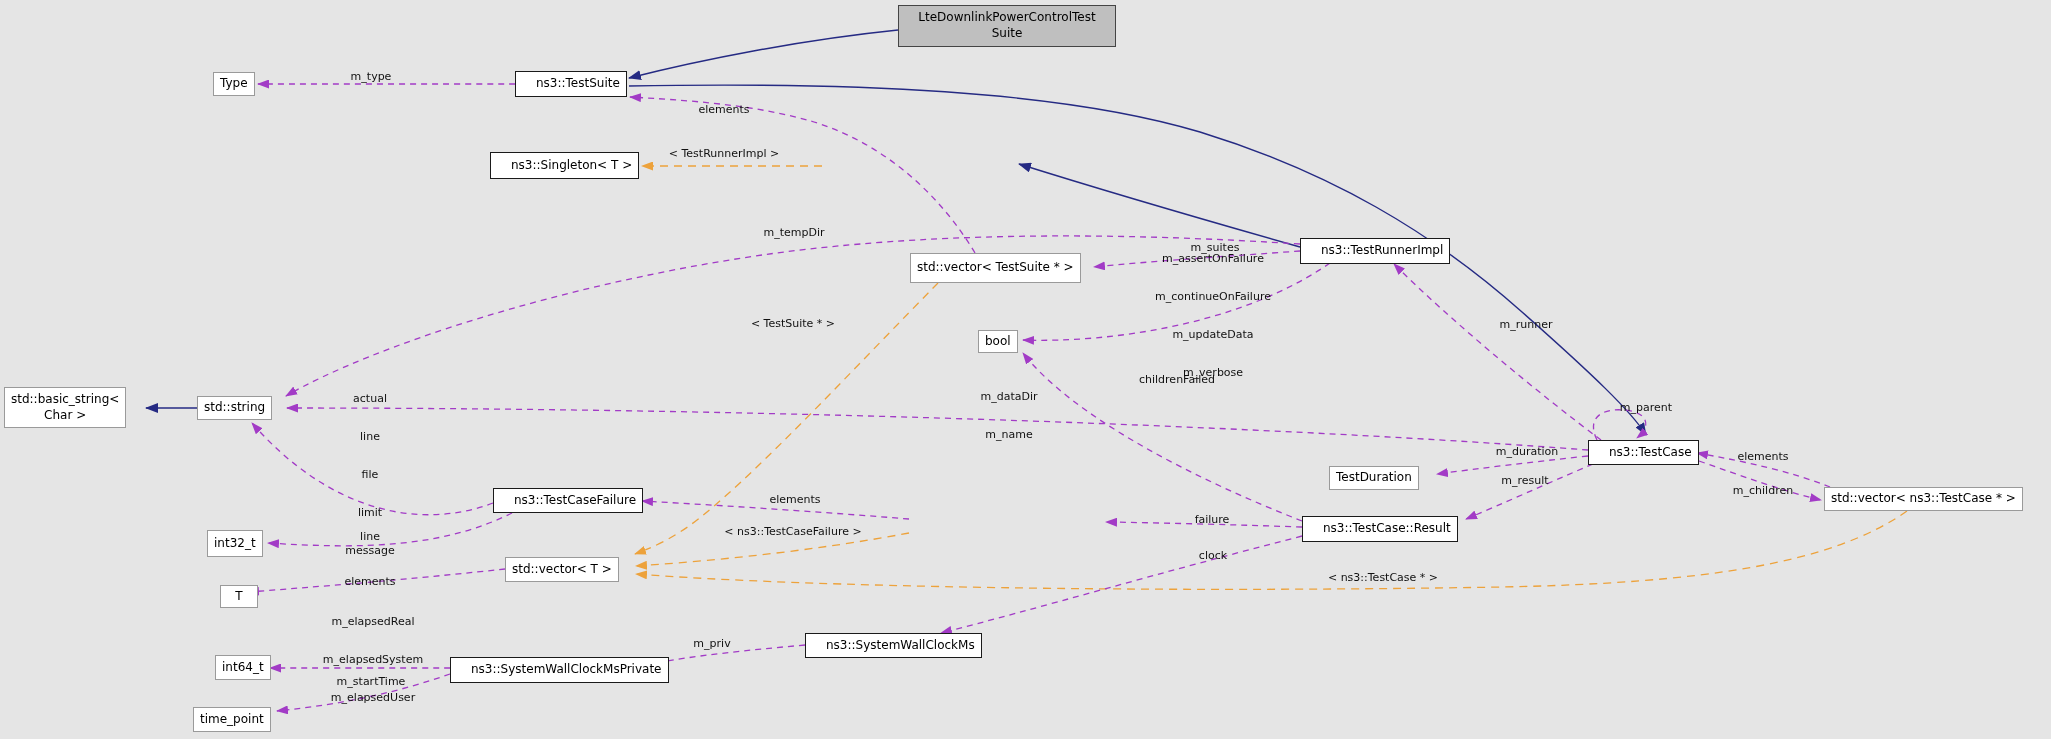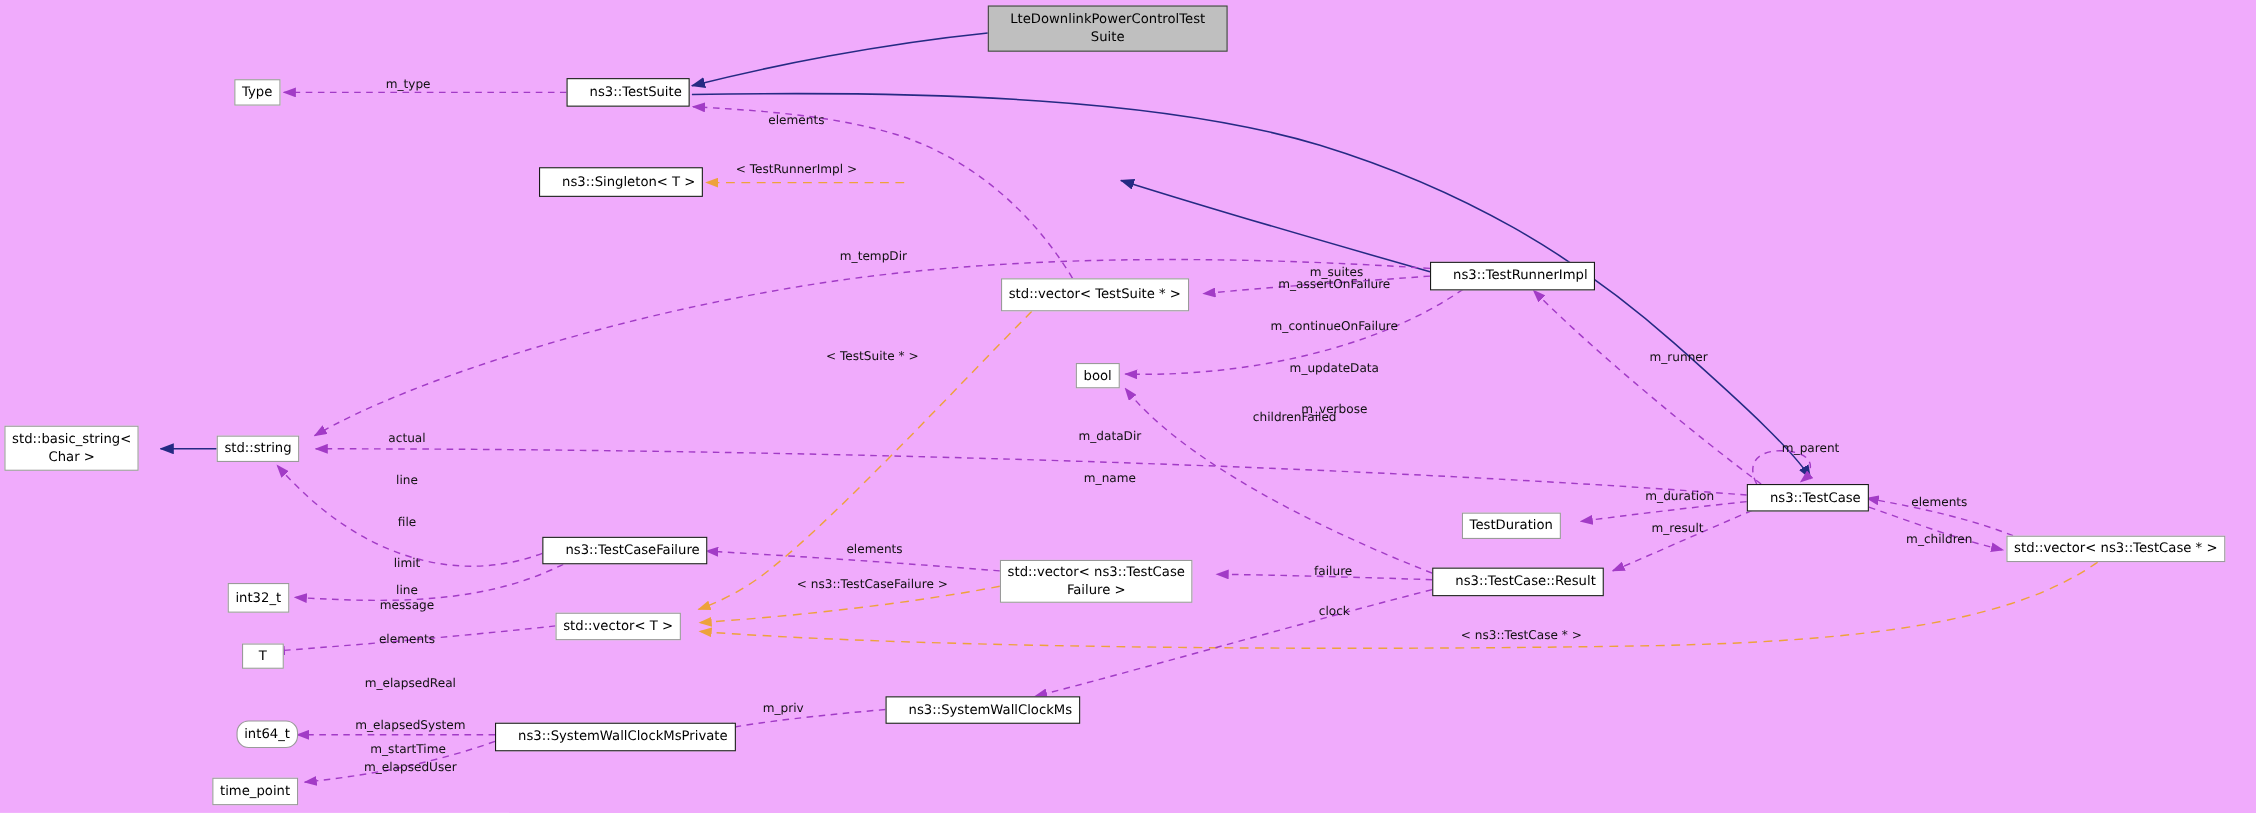--- a/index.html
+++ b/index.html
@@ -1,19 +1,19 @@
 <!DOCTYPE html>
 <html><head>
 <meta charset="utf-8">
 <style>
   html,body{margin:0;padding:0;background:#ffffff;}
   #canvas{
     position:relative;
     width:2051px;height:739px;
-    background:#f0abfc;
+    background:#e5e5e5;
     font-family:"DejaVu Sans", sans-serif;
     overflow:hidden;
   }
   #edges{position:absolute;left:0;top:0;}
   .dep{stroke:#A23BC6;stroke-width:1.3;fill:none;stroke-dasharray:6,5;}
   .tmpl{stroke:#EDA23B;stroke-width:1.3;fill:none;stroke-dasharray:8,6;}
   .inh{stroke:#252A83;stroke-width:1.4;fill:none;}
   .node{
     position:absolute;
     background:#ffffff;
@@ -133,42 +133,38 @@
   </div>
 
   <div class="node" style="left:1824px;top:487px;height:24px;">
     <span>std::vector&lt; ns3::TestCase * &gt;</span>
   </div>
 
   <div class="node bold" style="left:1302px;top:516px;height:26px;">
     <span>ns3::TestCase::Result</span>
   </div>
 
-  <div class="node" style="left:909px;top:509px;height:39px;">
-    <span>std::vector&lt; ns3::TestCase</span>
-    <span>Failure &gt;</span>
-  </div>
 
   <div class="node bold" style="left:493px;top:488px;height:25px;">
     <span>ns3::TestCaseFailure</span>
   </div>
 
   <div class="node" style="left:207px;top:530px;height:27px;">
     <span>int32_t</span>
   </div>
 
   <div class="node" style="left:505px;top:557px;height:25px;">
     <span>std::vector&lt; T &gt;</span>
   </div>
 
   <div class="node" style="left:220px;top:585px;width:38px;height:23px;">
     <span>T</span>
   </div>
 
-  <div class="node" style="left:215px;top:655px;height:25px;border-radius:11px;">
+  <div class="node" style="left:215px;top:655px;height:25px;">
     <span>int64_t</span>
   </div>
 
   <div class="node" style="left:193px;top:707px;height:25px;">
     <span>time_point</span>
   </div>
 
   <div class="node bold" style="left:450px;top:657px;height:26px;">
     <span>ns3::SystemWallClockMsPrivate</span>
   </div>

